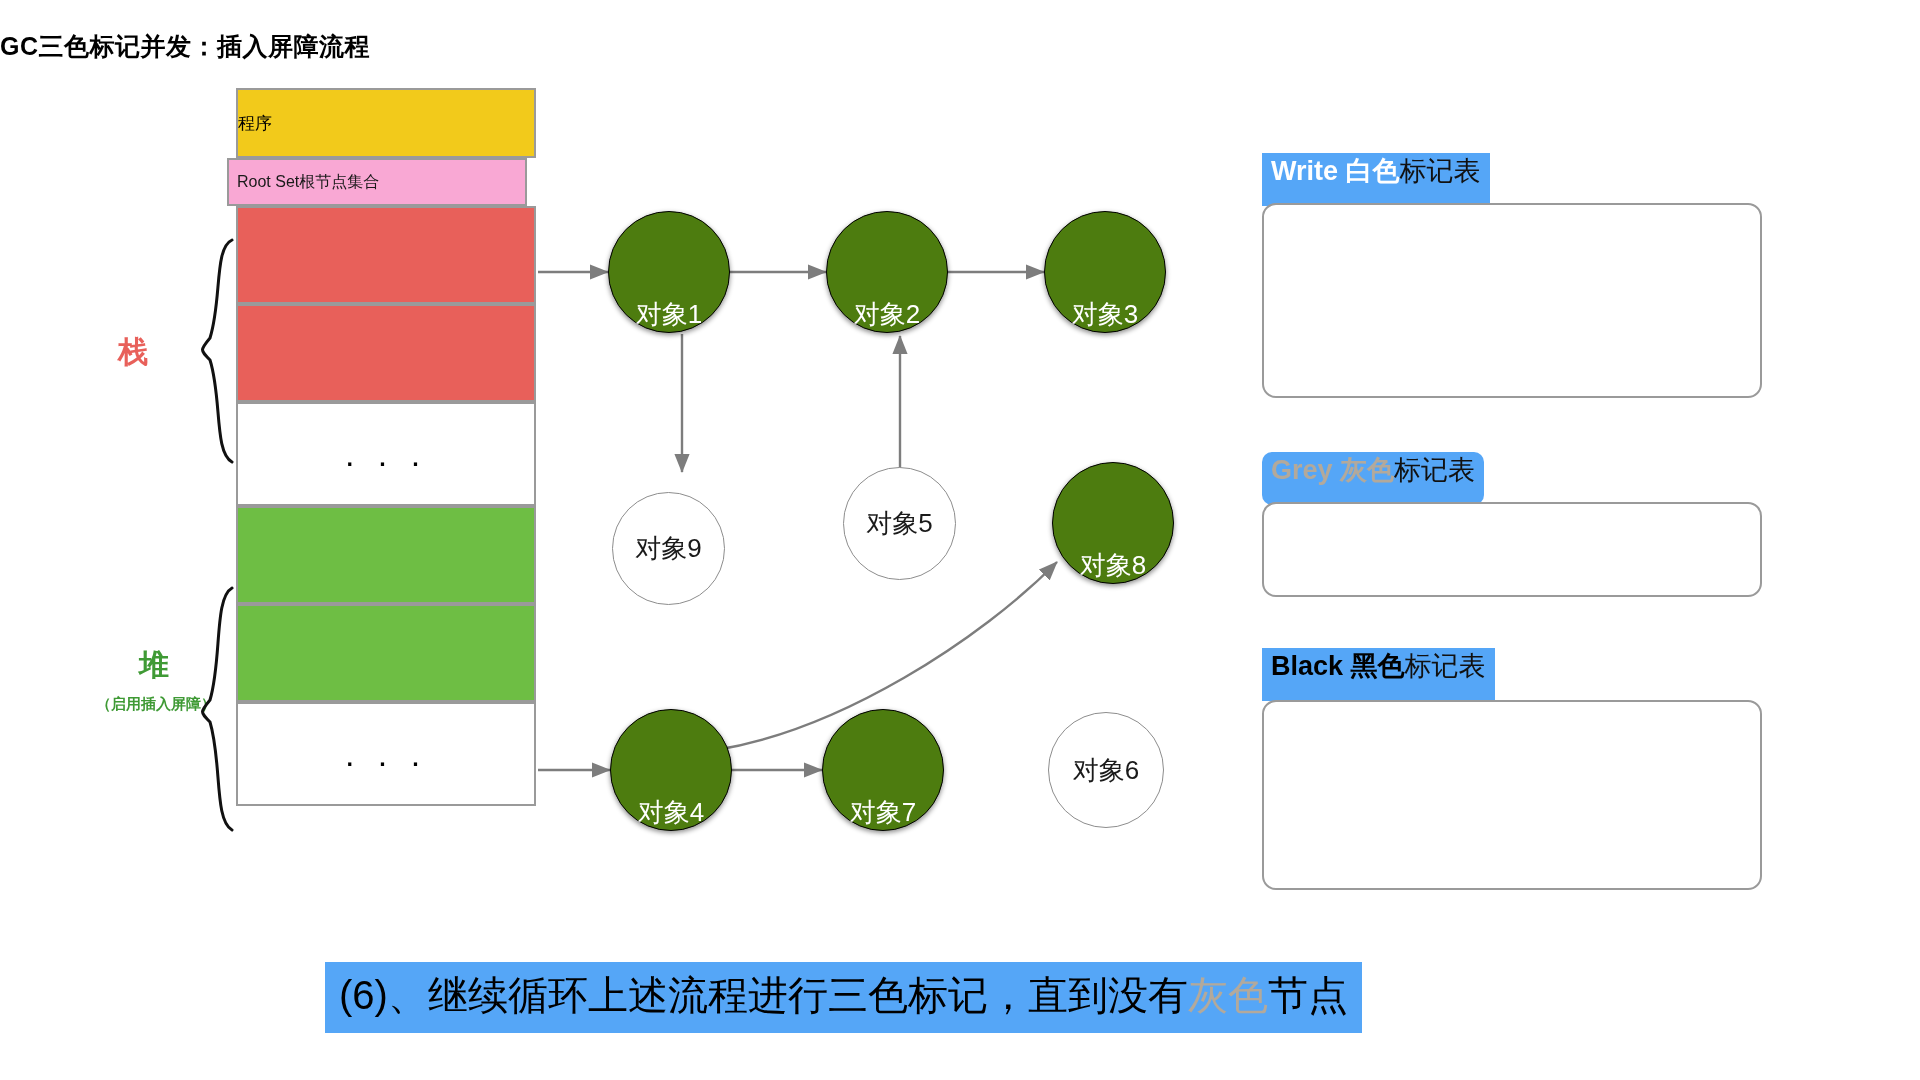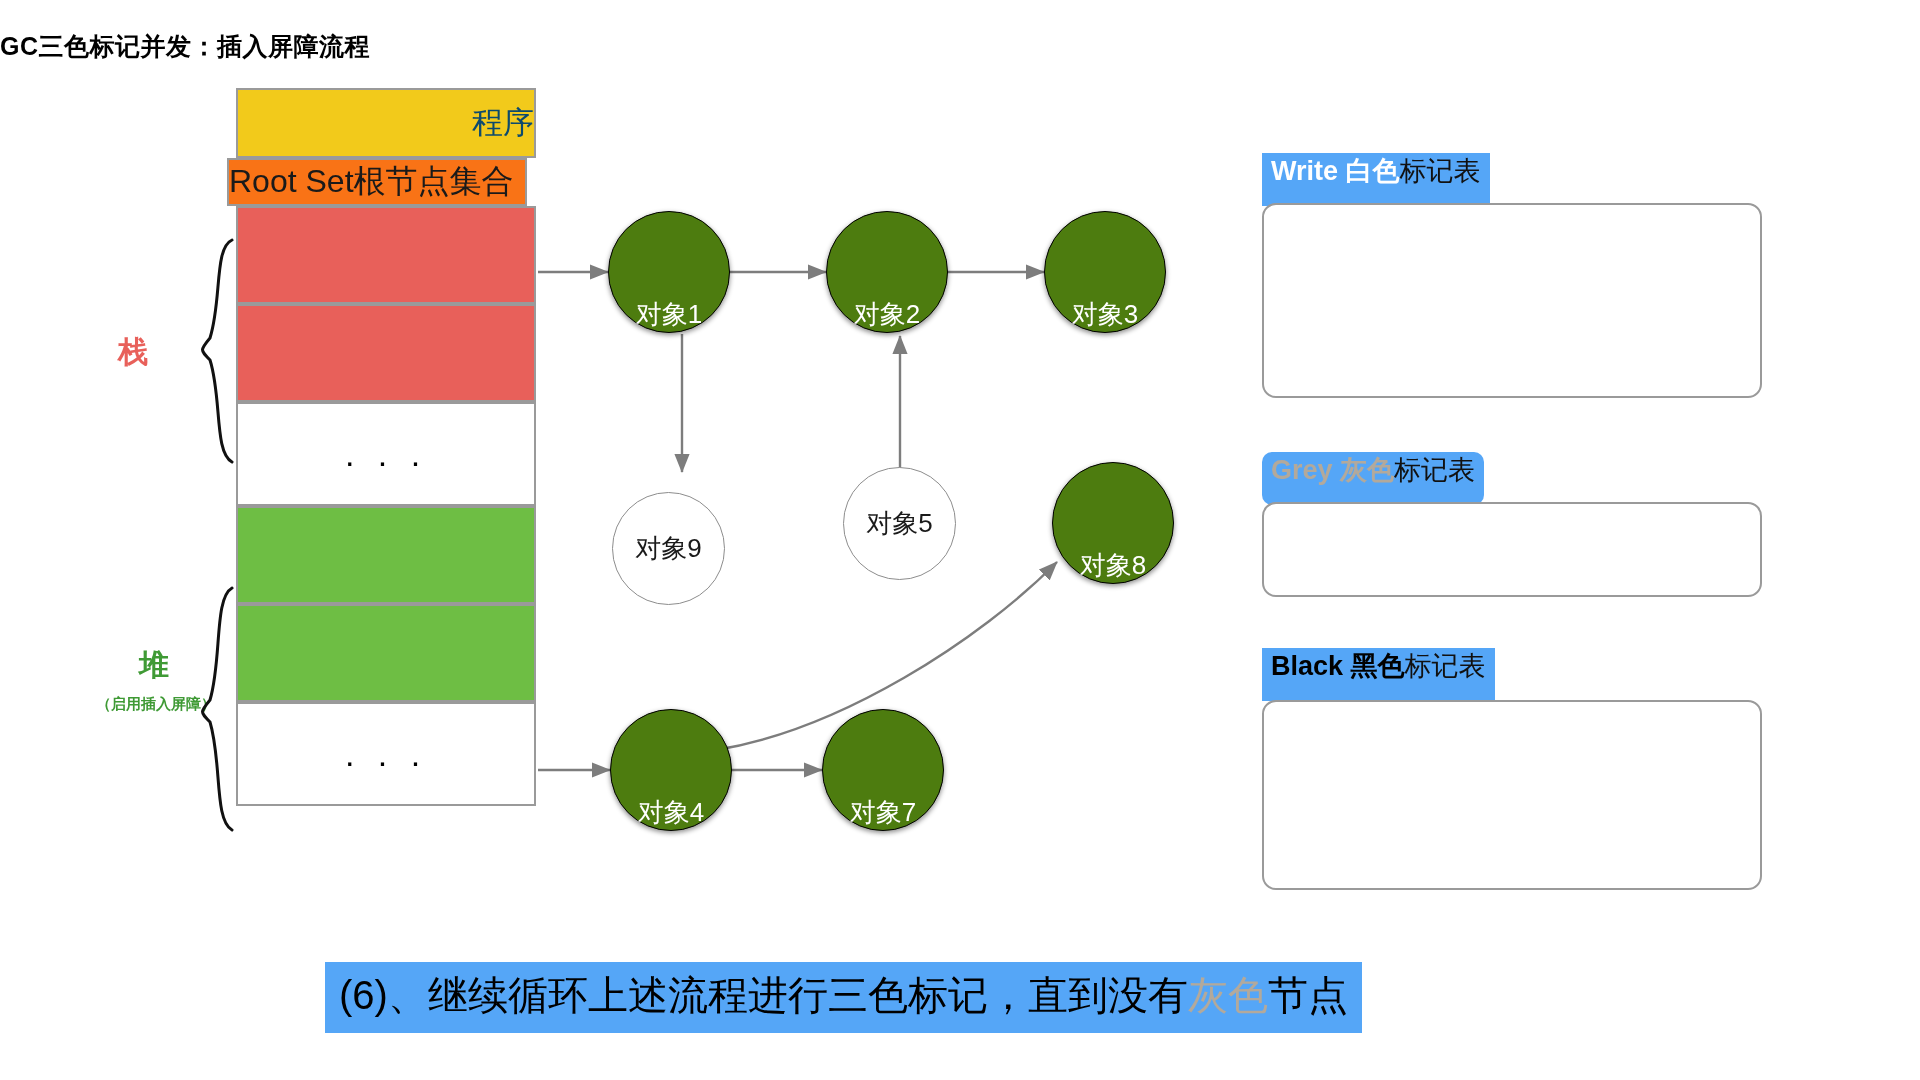--- a/index.html
+++ b/index.html
@@ -8,24 +8,24 @@
 
   #stage{position:absolute;left:0;top:0;width:1920px;height:1080px;}
 
   
   .title{position:absolute;left:0;top:30px;width:1910px;text-align:left;
          font-size:25px;font-weight:bold;color:#000;letter-spacing:.5px;}
 
   
   .memcol{position:absolute;left:236px;top:88px;width:300px;}
   .cell{box-sizing:border-box;border:2px solid #9a9a9a;width:300px;}
-  .cell-program{height:70px;background:#f2ca1b;color:#0c4a6e;font-size:31px;
-        display:flex;align-items:center;justify-content:flex-end;}
-  .cell-root{height:48px;background:#f97316;color:#1a1a1a;font-size:32px;
-        display:flex;align-items:center;justify-content:flex-start;
+  .cell-program{height:70px;background:#f2ca1b;color:#000000;font-size:17px;
+        display:flex;align-items:center;justify-content:flex-start;}
+  .cell-root{height:48px;background:#f9a8d4;color:#1a1a1a;font-size:16px;
+        display:flex;align-items:center;justify-content:flex-start;padding-left:8px;
         margin-left:-9px;width:300px;}
   .cell-red{height:98px;background:#e8605a;}
   .cell-white{height:104px;background:#ffffff;display:flex;align-items:center;
         justify-content:center;font-size:34px;letter-spacing:7px;color:#000;}
   .cell-green{height:98px;background:#6ebe44;}
   .lbl-stack{position:absolute;left:118px;top:332px;font-size:30px;font-weight:bold;
         color:#e8605a;}
   .lbl-heap{position:absolute;left:118px;top:645px;font-size:30px;font-weight:bold;
         color:#3f9a35;text-align:center;width:72px;}
   .lbl-heap-sub{position:absolute;left:66px;top:695px;font-size:15px;font-weight:bold;
@@ -129,20 +129,23 @@
   <div class="node black" style="left:1052px;top:462px;width:122px;height:122px;">
     <span>对象8</span>
   </div>
 
   <div class="node black" style="left:610px;top:709px;width:122px;height:122px;">
     <span>对象4</span>
   </div>
   <div class="node black" style="left:822px;top:709px;width:122px;height:122px;">
     <span>对象7</span>
   </div>
+  <div class="node white" style="left:1048px;top:712px;width:116px;height:116px;">
+    <span>对象6</span>
+  </div>
 
   <div class="tbl-hd" style="left:1262px;top:153px;">
     <span class="hd-en w-white">Write</span><span class="w-white">&nbsp;</span><span class="hd-en w-white">白色</span><span class="hd-cn-tail">标记表</span>
   </div>
   <div class="tbl" style="left:1262px;top:203px;width:500px;height:195px;">
     
     
     
   </div>
 

